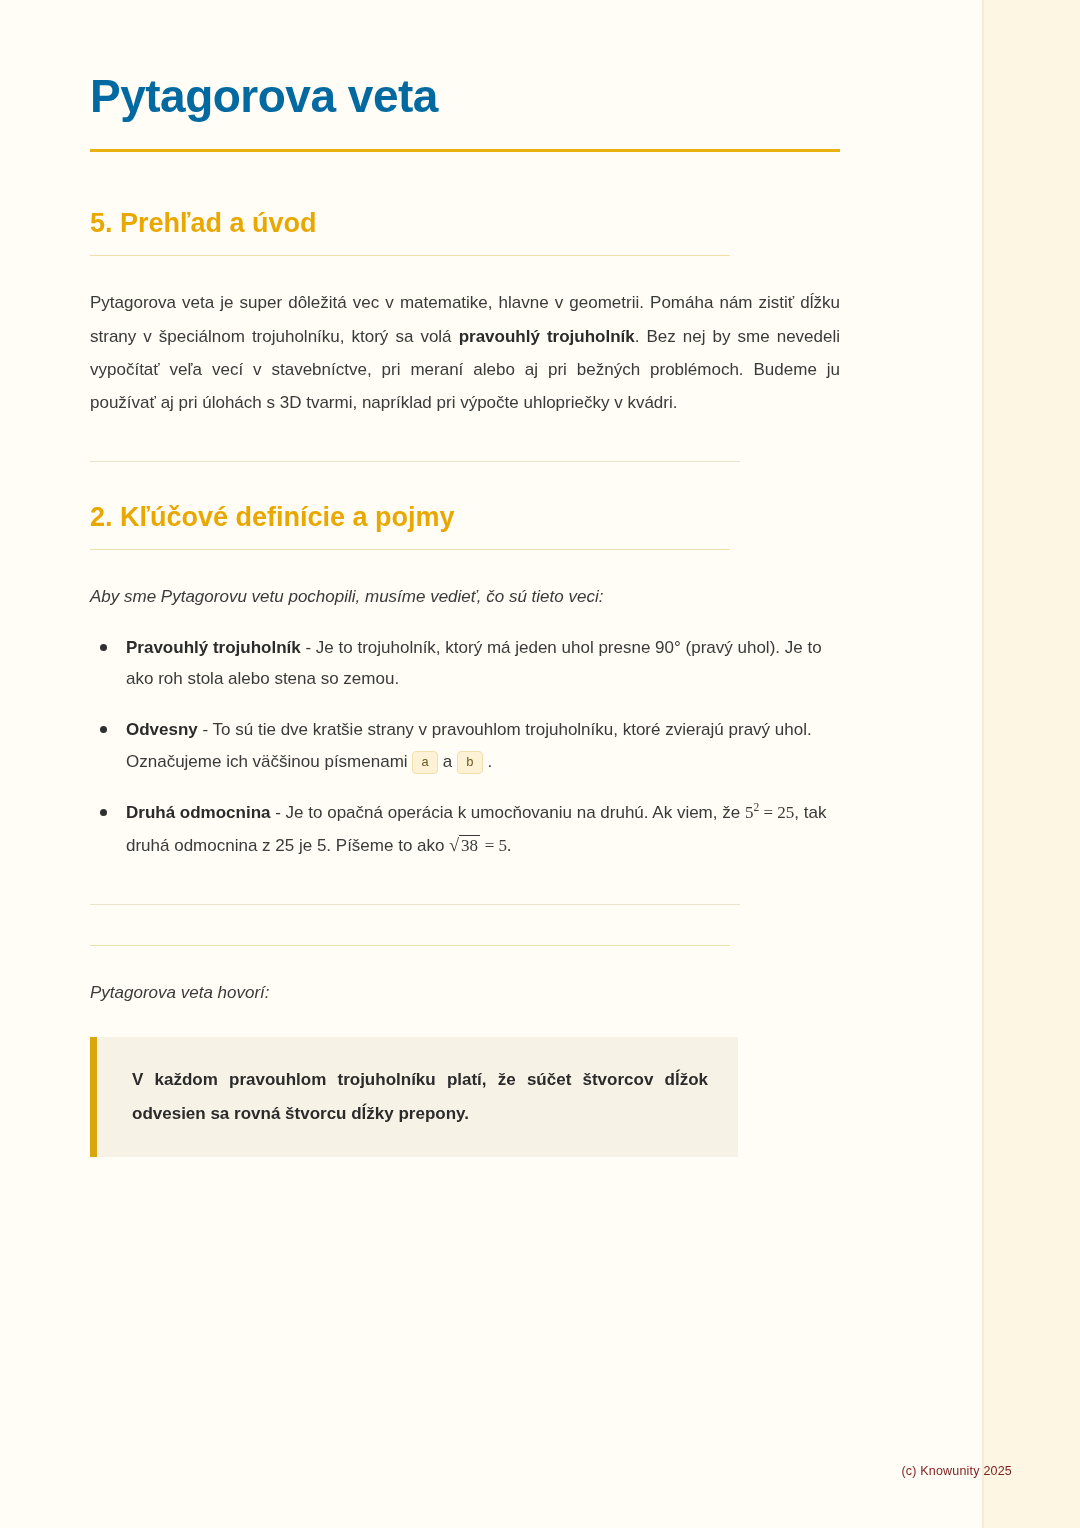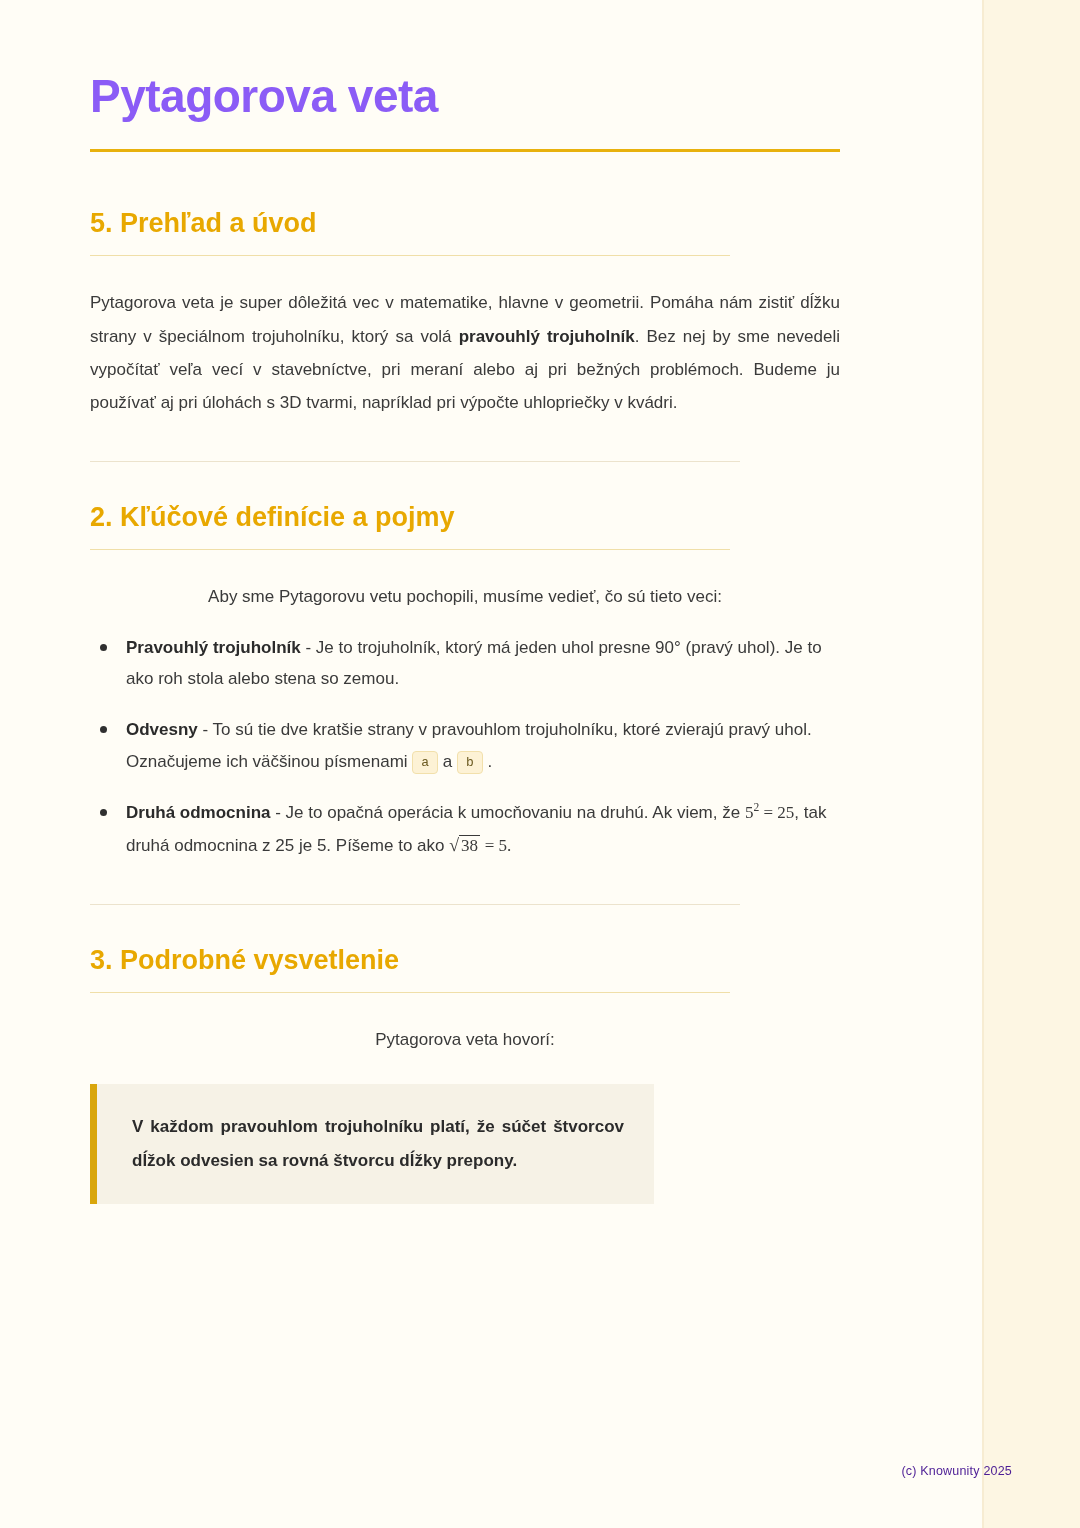--- a/index.html
+++ b/index.html
@@ -39,21 +39,21 @@
   .content {
     position: absolute;
     left: 90px;
     top: 70px;
     width: 750px;
   }
   h1.doc-title {
     font-size: 46px;
     line-height: 1.15;
     font-weight: bold;
-    color: #8b5cf6;
+    color: #0369a1;
     margin: 0 0 26px 0;
     letter-spacing: -0.5px;
   }
   .title-rule {
     height: 3px;
     background: #e8b10d;
     width: 750px;
     margin: 0 0 56px 0;
   }
   h2.section-title {
@@ -69,21 +69,22 @@
     margin: 0 0 30px 0;
   }
   p.para {
     font-size: 17px;
     line-height: 1.95;
     color: #3a3a3a;
     margin: 0 0 18px 0;
     text-align: justify;
   }
   p.para.nojust {
-    text-align: center;
+    text-align: left;
+    font-style: italic;
   }
   .soft-divider {
     height: 1px;
     background: #ece3cd;
     width: 650px;
     margin: 42px 0 40px 0;
   }
   ul.defs {
     list-style: none;
     margin: 8px 0 0 0;
@@ -132,21 +133,21 @@
   .sqrt .rad { font-size: 1.05em; }
   .sqrt .under {
     border-top: 1px solid #3a3a3a;
     padding: 0 2px;
   }
   .quote-block {
     position: relative;
     background: #f6f2e6;
     margin: 28px 0 34px 0;
     padding: 26px 30px 26px 42px;
-    width: 564px;
+    width: 648px;
     box-sizing: border-box;
   }
   .quote-bar {
     position: absolute;
     left: 0; top: 0; bottom: 0;
     width: 7px;
     background: #d9a60c;
   }
   .quote-text {
     font-size: 17px;
@@ -154,21 +155,21 @@
     font-weight: bold;
     color: #2b2b2b;
     text-align: justify;
     margin: 0;
   }
   .watermark {
     position: absolute;
     right: 68px;
     bottom: 50px;
     font-size: 12.5px;
-    color: #4c1d95;
+    color: #7f1d1d;
     letter-spacing: 0.2px;
   }
 </style>
 </head>
 <body>
 
 <div class="page">
   <div class="page-edge-right"></div>
   <div class="page-edge-line"></div>
 
@@ -194,21 +195,20 @@
       <li>
         <b>Odvesny</b><span> - To sú tie dve kratšie strany v pravouhlom trojuholníku, ktoré zvierajú pravý uhol. Označujeme ich väčšinou písmenami <code class="chip">a</code> a <code class="chip">b</code> .</span>
       </li>
       <li>
         <b>Druhá odmocnina</b><span> - Je to opačná operácia k umocňovaniu na druhú. Ak viem, že <span class="sq">5<sup>2</sup> = 25</span>, tak druhá odmocnina z 25 je 5. Píšeme to ako <span class="sqrt"><span class="rad">√</span><span class="under">38</span></span> <span class="sq">= 5.</span></span>
       </li>
     </ul>
 
     <div class="soft-divider"></div>
 
-    <h2 class="section-title">3. Podrobné vysvetlenie</h2>
     <div class="section-rule"></div>
     <p class="para nojust">Pytagorova veta hovorí:</p>
 
     <div class="quote-block">
       <div class="quote-bar"></div>
       <p class="quote-text">V každom pravouhlom trojuholníku platí, že súčet štvorcov dĺžok odvesien sa rovná štvorcu dĺžky prepony.</p>
     </div>
 
   </div>
 

